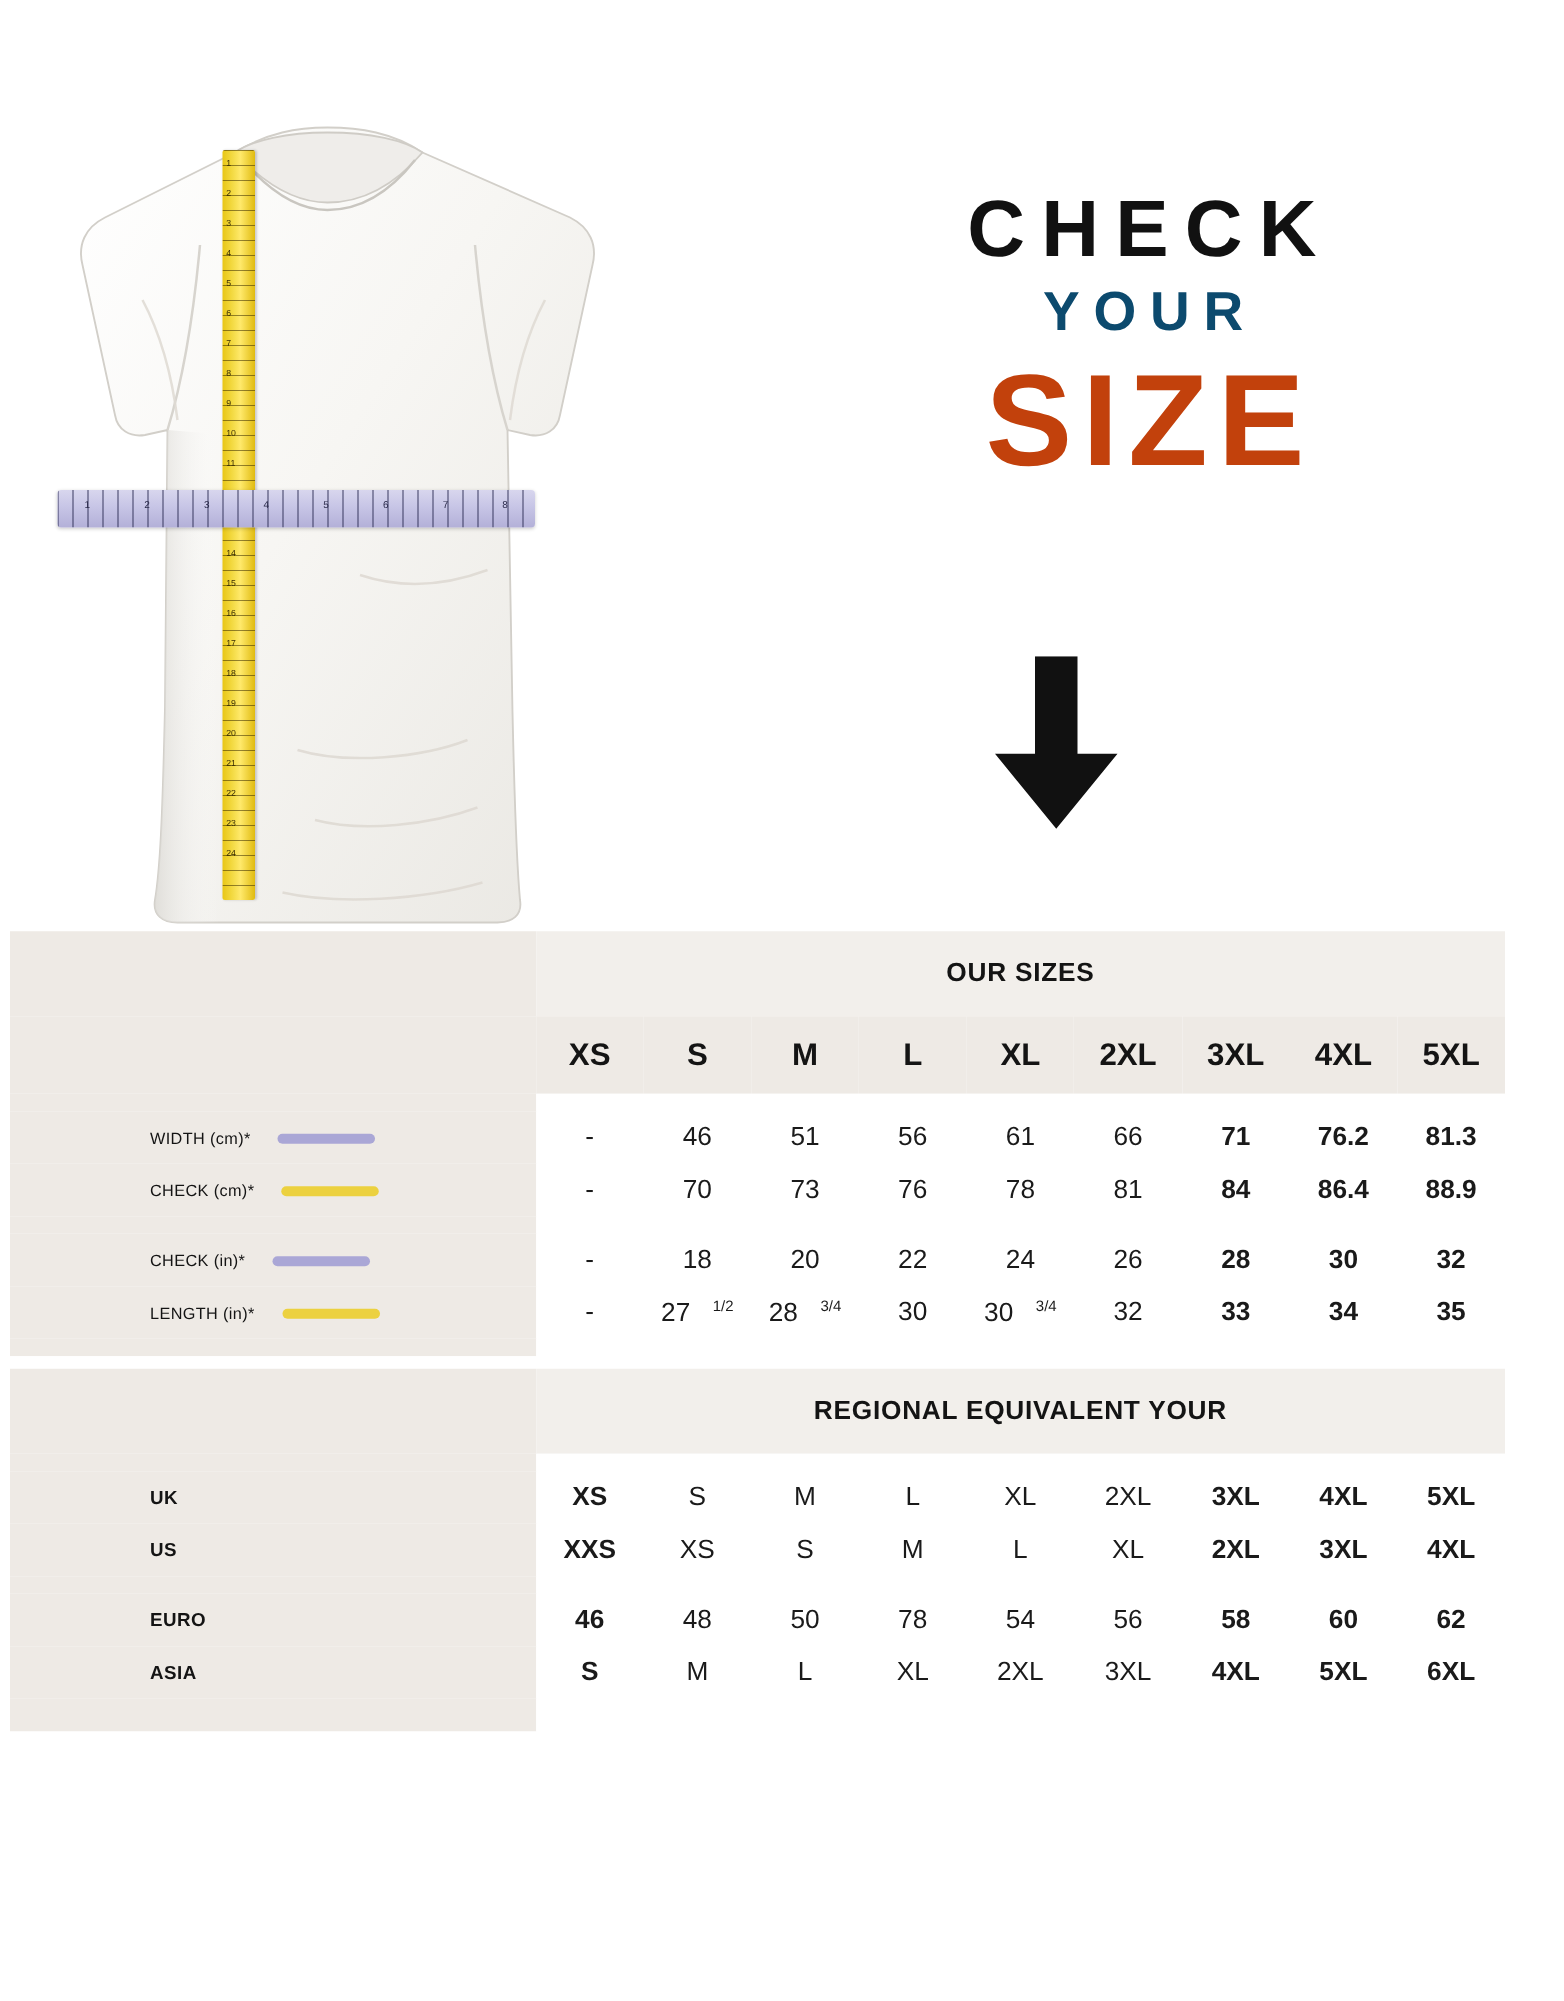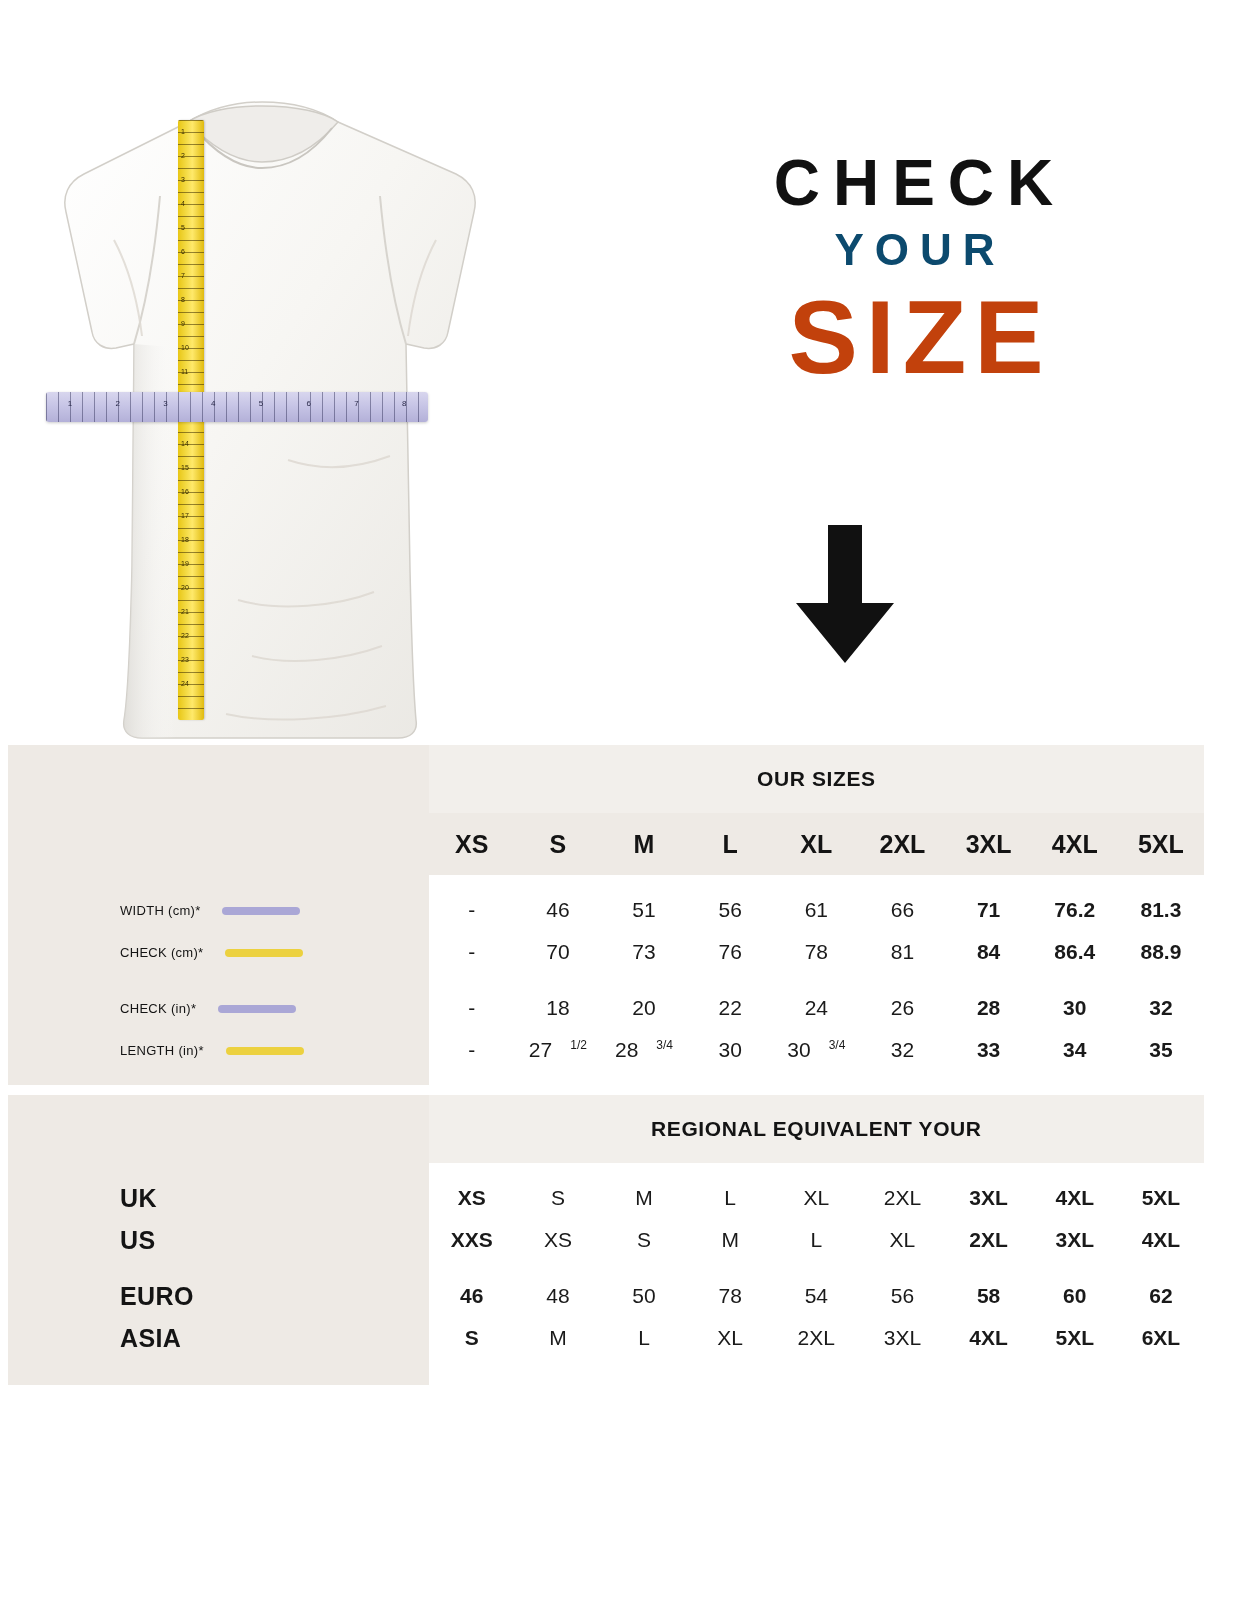--- a/index.html
+++ b/index.html
@@ -193,21 +193,21 @@
     font-size: 21px;
     color: #1a1a1a;
   }
   .val.bold { font-weight: bold; }
   .val sup {
     font-size: 12px;
     vertical-align: super;
     margin-left: 18px;
   }
   .reg-label {
-    font-size: 25px;
+    font-size: 15px;
     font-weight: bold;
     padding-left: 112px;
     letter-spacing: .4px;
     color: #141414;
   }
   .spacer-row td { height: 14px; }
   .divider td { height: 10px; background: #ffffff; }
   .lbl-col { width: 420px; }
   .sz-col { width: 86px; }
 </style>

